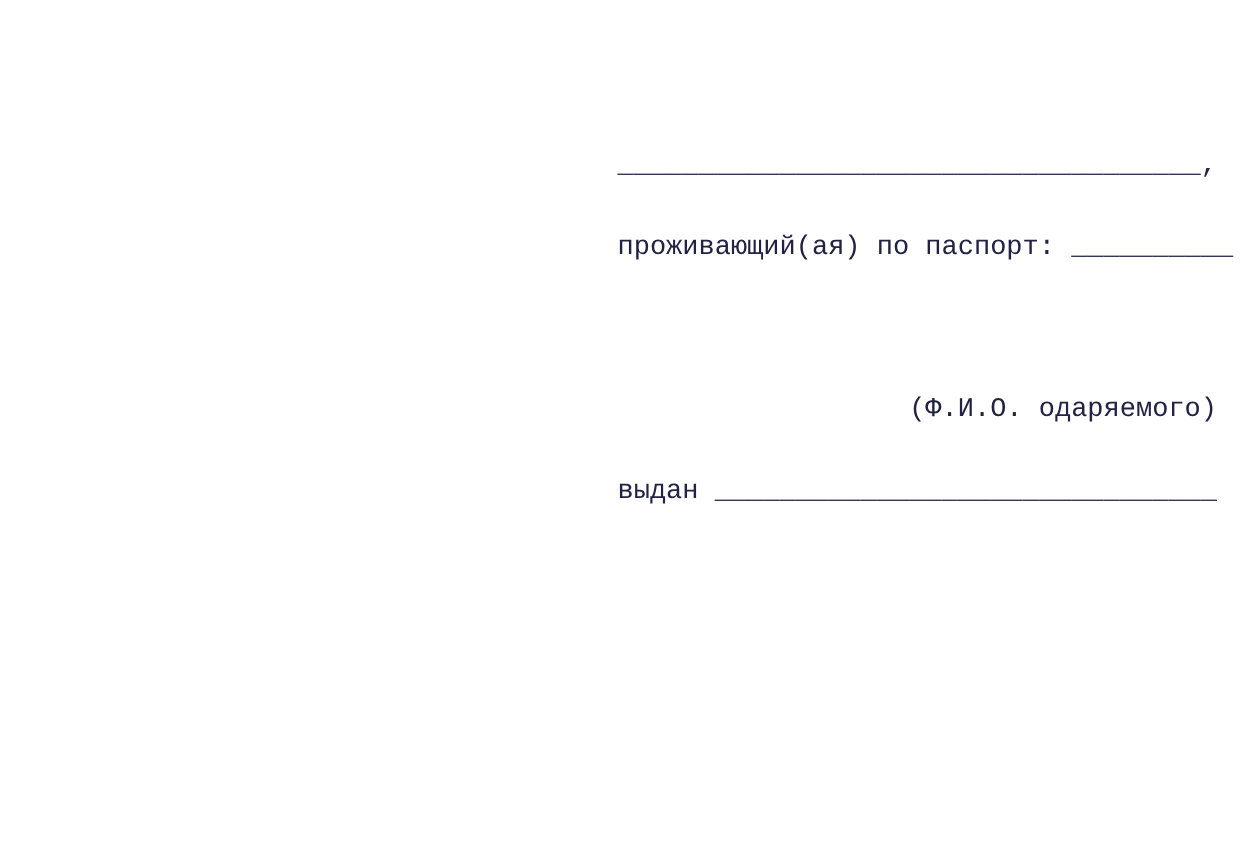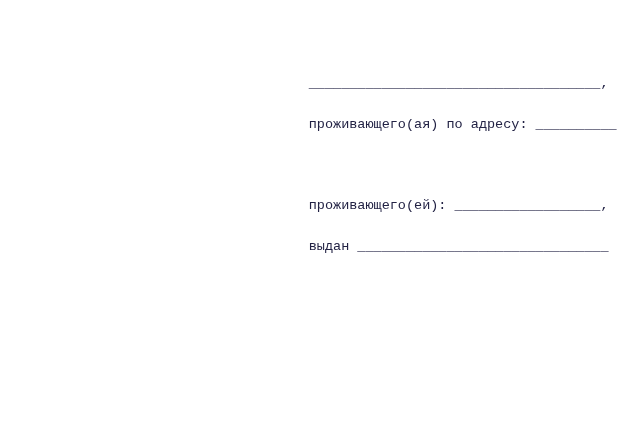--- a/index.html
+++ b/index.html
@@ -23,23 +23,23 @@
   }
   .doc-line { min-height: 13.6px; }
 </style>
 </head>
 <body>
 
 <div class="doc">
 
   <div class="block header-block">
     <div class="doc-line">                                     ____________________________________,</div>
-    <div class="doc-line">                                     проживающего(ая) по адресу: __________</div>
+    <div class="doc-line">                                     проживающий(ая) по паспорт: __________</div>
     <div class="doc-line"></div>
-    <div class="doc-line">                                     проживающего(ей): __________________,</div>
+    <div class="doc-line">                                                       (Ф.И.О. одаряемого)</div>
     <div class="doc-line">                                     выдан _______________________________</div>
     
   </div>
 
   
 
   
 
 </div>
 

